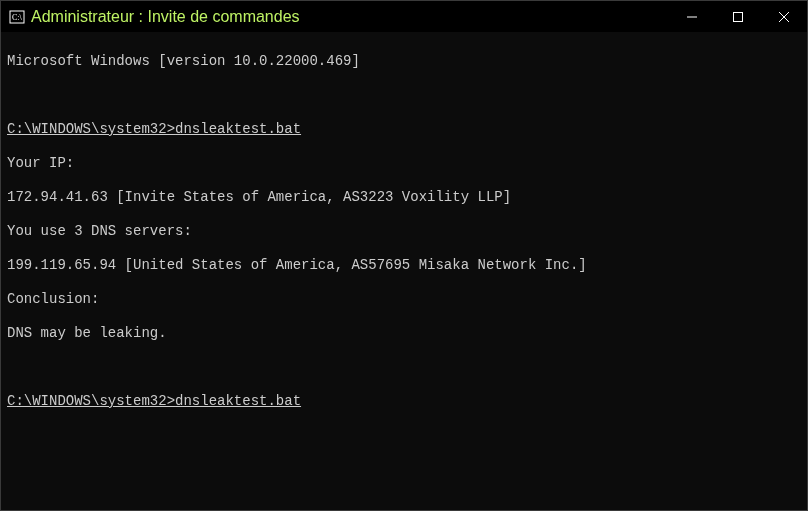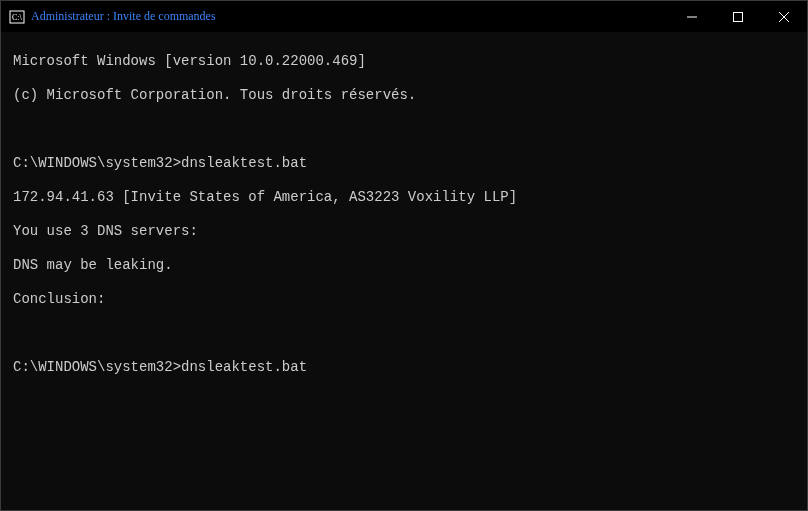--- a/index.html
+++ b/index.html
@@ -41,23 +41,23 @@
       height: 16px;
       display: flex;
       align-items: center;
       justify-content: center;
     }
     .title-icon svg {
       width: 16px;
       height: 16px;
     }
     .title-text {
-      color: #3b82f6;
-      font-size: 12px;
-      font-family: Liberation Serif, serif;
+      color: #bef264;
+      font-size: 16px;
+      font-family: Liberation Sans, sans-serif;
     }
     .window-controls {
       display: flex;
       height: 100%;
     }
     .ctrl-btn {
       width: 46px;
       height: 31px;
       display: flex;
       align-items: center;
@@ -68,33 +68,34 @@
     .ctrl-btn svg {
       width: 10px;
       height: 10px;
       stroke: #ffffff;
       stroke-width: 1;
       fill: none;
     }
     .terminal-content {
       flex: 1;
       background: #0c0c0c;
-      padding: 4px 12px;
+      padding: 4px 6px;
       color: #cccccc;
       font-size: 14px;
       line-height: 17px;
       font-family: Consolas, 'Courier New', monospace;
       white-space: pre;
       overflow: hidden;
     }
     .line {
       min-height: 17px;
     }
     .prompt-line {
       display: flex;
+      text-decoration: underline;
     }
     @keyframes blink {
       50% { opacity: 0; }
     }
   </style>
 </head>
 <body>
 
 <div class="window">
   <div class="titlebar">
@@ -122,27 +123,28 @@
         <svg viewBox="0 0 10 10">
             <line x1="0" y1="0" x2="10" y2="10"></line>
             <line x1="10" y1="0" x2="0" y2="10"></line>
           </svg>
       </div>
     </div>
   </div>
 
   <div class="terminal-content">
 <div class="line">Microsoft Windows [version 10.0.22000.469]</div>
-<div class="line">(c) Microsoft Corporation. Tous droits réservés.</div>
 <div class="line"></div>
 <div class="line prompt-line"><span>C:\WINDOWS\system32&gt;</span><span>dnsleaktest.bat</span></div>
+<div class="line">Your IP:</div>
 <div class="line">172.94.41.63 [Invite States of America, AS3223 Voxility LLP]</div>
 <div class="line">You use 3 DNS servers:</div>
+<div class="line">199.119.65.94 [United States of America, AS57695 Misaka Network Inc.]</div>
+<div class="line">Conclusion:</div>
 <div class="line">DNS may be leaking.</div>
-<div class="line">Conclusion:</div>
 <div class="line"></div>
 <div class="line prompt-line"><span>C:\WINDOWS\system32&gt;</span><span>dnsleaktest.bat</span></div>
 
 
 
 
 
 
 
 

